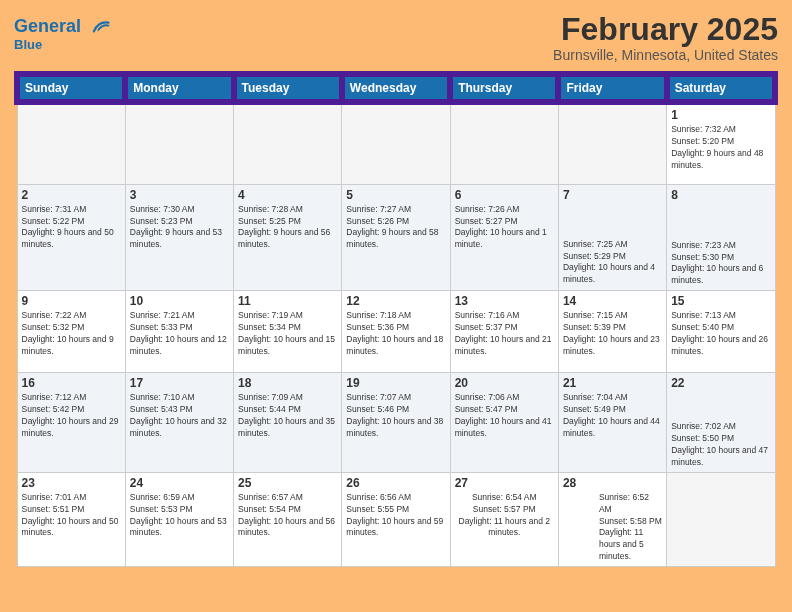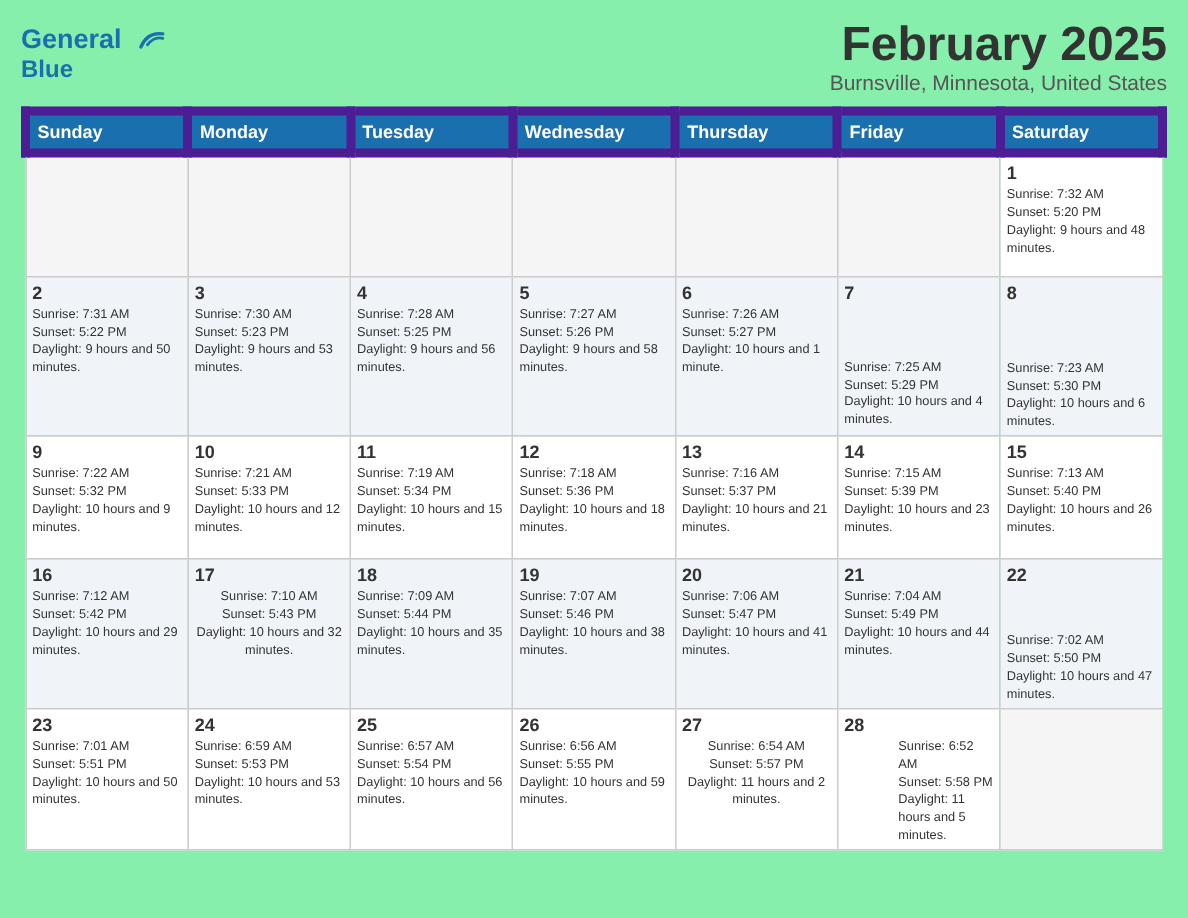--- a/index.html
+++ b/index.html
@@ -7,21 +7,21 @@
       font-family: Arial, sans-serif;
       background: #fff;
       width: 792px;
       height: 612px;
       overflow: hidden;
     }
     .page {
       width: 792px;
       height: 612px;
       padding: 12px 14px;
-      background: #86efac;
+      background: #fdba74;
     }
     .header {
       display: flex;
       justify-content: space-between;
       align-items: flex-start;
       margin-bottom: 8px;
     }
     .logo {
       display: flex;
       align-items: center;
@@ -103,21 +103,21 @@
       <div>
         <div style="display:flex;align-items:center;">
           <span class="logo-text">
             <span class="logo-blue">General</span>
             <svg class="logo-icon" viewBox="0 0 30 24" fill="none" xmlns="http://www.w3.org/2000/svg" style="display:inline;vertical-align:middle;">
               <path d="M8 18 Q14 4 28 6" stroke="#1a6faf" stroke-width="3" fill="none" stroke-linecap="round"></path>
               <path d="M14 16 Q20 8 28 10" stroke="#1a6faf" stroke-width="2.5" fill="none" stroke-linecap="round"></path>
             </svg>
           </span>
         </div>
-        <div class="logo-text" style="color:#1a6faf;font-size:16px;">Blue</div>
+        <div class="logo-text" style="color:#1a6faf;font-size:13px;">Blue</div>
       </div>
     </div>
     <div class="title-block">
       <div class="month-title">February 2025</div>
       <div class="location">Burnsville, Minnesota, United States</div>
     </div>
   </div>
 
   <table class="calendar">
     <thead>
@@ -236,21 +236,21 @@
         </tr>
         <tr class="alt-row">
           <td>
             <span class="day-num">16</span>
             <div class="day-info" style="white-space: pre-line;">Sunrise: 7:12 AM
 Sunset: 5:42 PM
 Daylight: 10 hours and 29 minutes.</div>
           </td>
           <td>
             <span class="day-num">17</span>
-            <div class="day-info" style="white-space: pre-line; text-align: center;">Sunrise: 7:10 AM
+            <div class="day-info" style="white-space: pre-line;">Sunrise: 7:10 AM
 Sunset: 5:43 PM
 Daylight: 10 hours and 32 minutes.</div>
           </td>
           <td>
             <span class="day-num">18</span>
             <div class="day-info" style="white-space: pre-line;">Sunrise: 7:09 AM
 Sunset: 5:44 PM
 Daylight: 10 hours and 35 minutes.</div>
           </td>
           <td>

